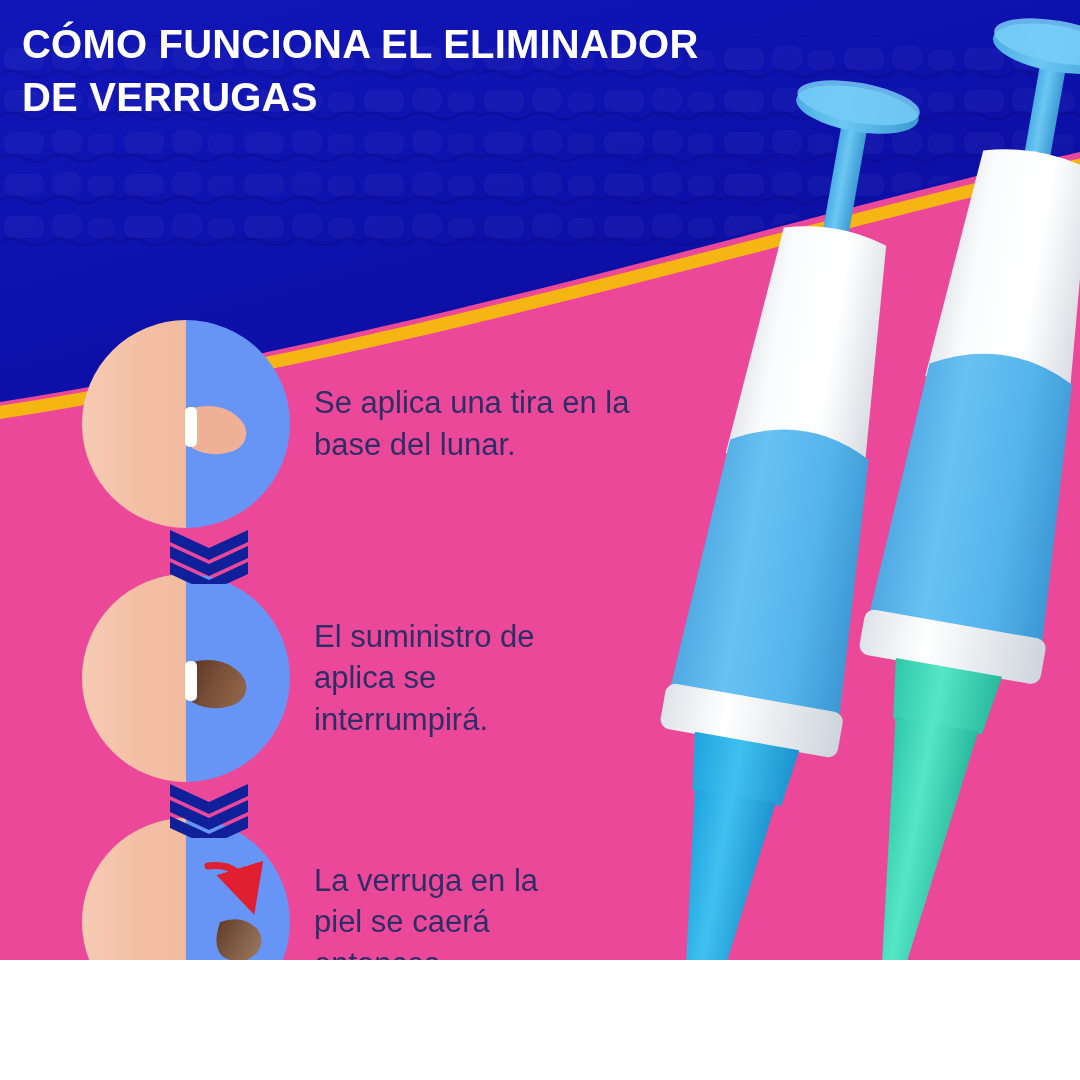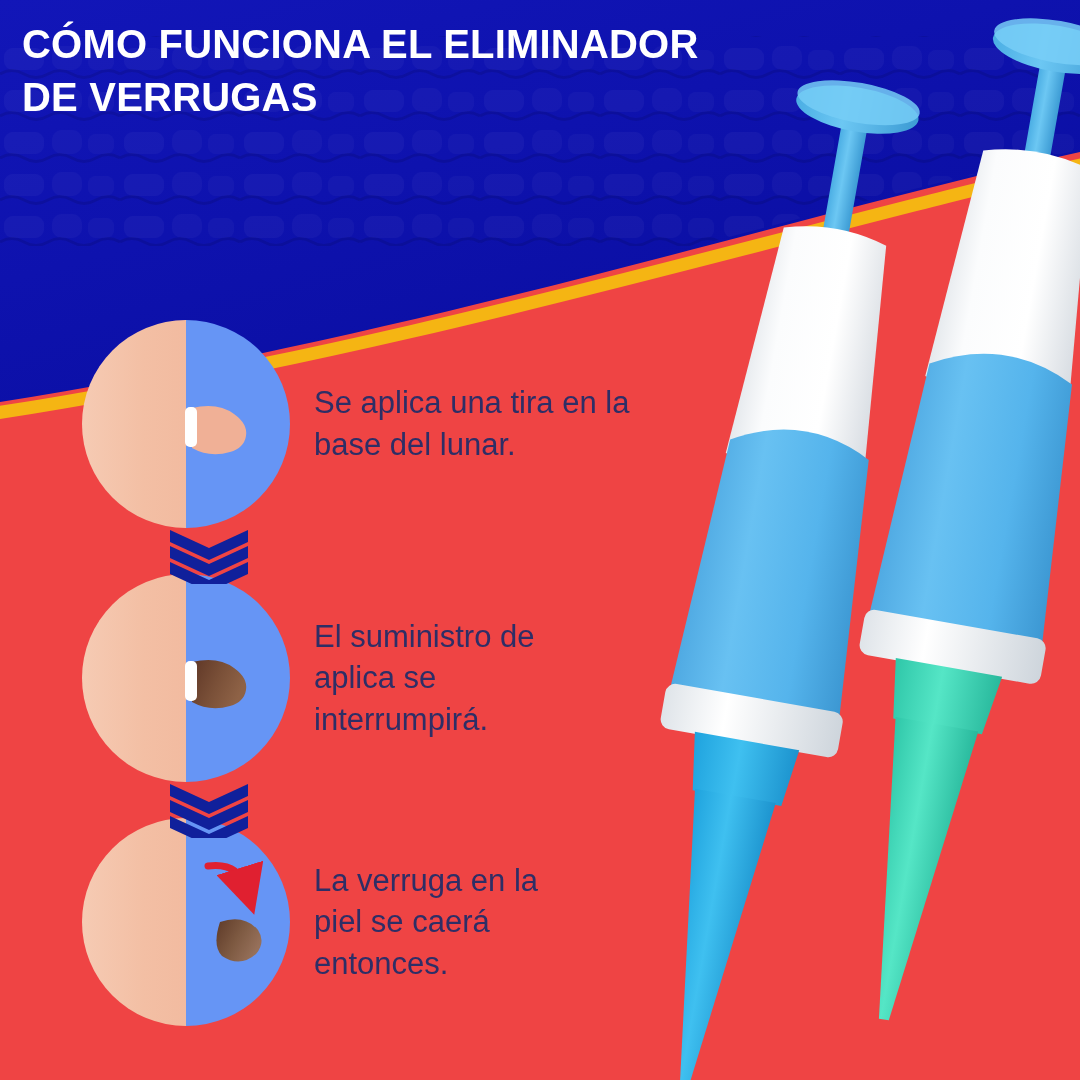--- a/index.html
+++ b/index.html
@@ -8,23 +8,23 @@
     padding: 0;
     background: #ffffff;
   }
   body {
     font-family: "Liberation Sans", sans-serif;
   }
 
   .poster {
     position: relative;
     width: 1080px;
-    height: 1080px;
+    height: 960px;
     overflow: hidden;
-    background: #ef4444;
+    background: #ec4899;
   }
 
   
   .header-svg {
     position: absolute;
     left: 0;
     top: 0;
     width: 1080px;
     height: 440px;
     z-index: 1;

